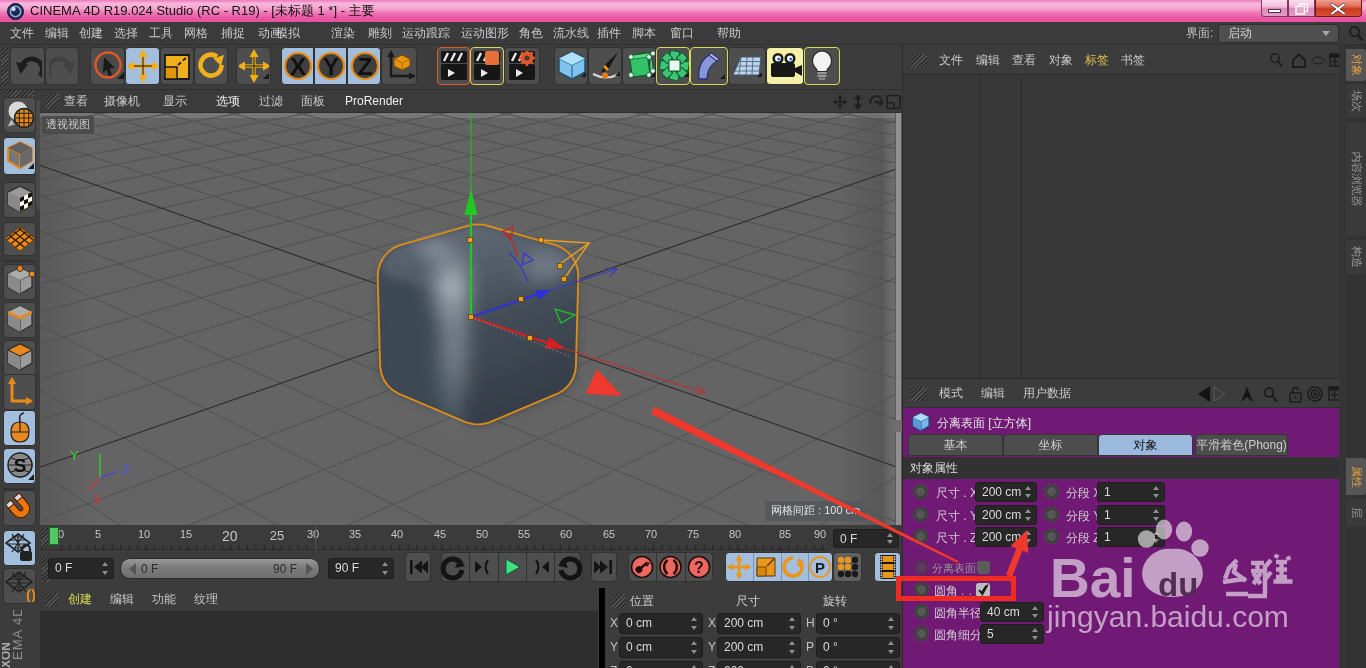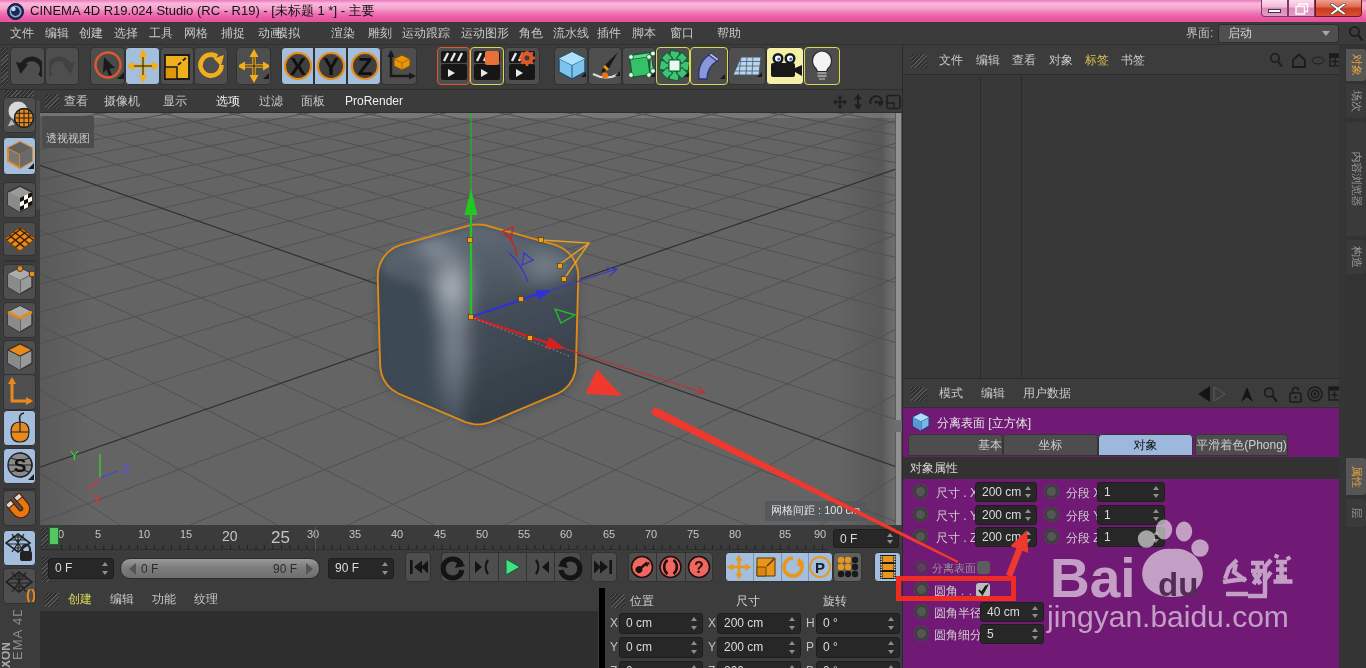--- a/index.html
+++ b/index.html
@@ -578,21 +578,21 @@
 <polyline points="501,127 549,130 520,151" fill="none" stroke="#e8a020" stroke-width="1.4"></polyline>
 <line x1="549" y1="130" x2="524" y2="166" stroke="#e8a020" stroke-width="1.4"></line>
 <rect x="427.5" y="124.5" width="5" height="5" fill="#f0a018" stroke="#4a3000" stroke-width="0.6"></rect>
 <rect x="498.5" y="124.5" width="5" height="5" fill="#f0a018" stroke="#4a3000" stroke-width="0.6"></rect>
 <rect x="517.5" y="150.5" width="5" height="5" fill="#f0a018" stroke="#4a3000" stroke-width="0.6"></rect>
 <rect x="521.5" y="163.5" width="5" height="5" fill="#f0a018" stroke="#4a3000" stroke-width="0.6"></rect>
 <rect x="478.5" y="183.5" width="5" height="5" fill="#f0a018" stroke="#4a3000" stroke-width="0.6"></rect>
 <rect x="487.5" y="222.5" width="5" height="5" fill="#f0a018" stroke="#4a3000" stroke-width="0.6"></rect>
 <rect x="428.5" y="201.5" width="5" height="5" fill="#f0a018" stroke="#4a3000" stroke-width="0.6"></rect>
  </svg>
- <div class="abs" style="left:2px;top:3px;background:#4c4c4c;color:#c8c8c8;font-size:11px;padding:15px 4px 2px">透视视图</div>
+ <div class="abs" style="left:2px;top:3px;background:#4c4c4c;color:#c8c8c8;font-size:11px;padding:1px 4px 2px">透视视图</div>
  <div class="abs" style="left:725px;top:388px;background:#56595b;color:#e4e4e4;font-size:11px;padding:2px 6px 3px;border-radius:2px">网格间距 : 100 cm</div>
  <svg class="abs" style="left:20px;top:333px" width="75" height="65" viewBox="0 0 75 65">
   <line x1="40" y1="32" x2="40" y2="8" stroke="#35d435" stroke-width="1.3"></line>
   <line x1="40" y1="32" x2="58" y2="25" stroke="#4444e0" stroke-width="1.3"></line>
   <line x1="40" y1="32" x2="28" y2="44" stroke="#d43535" stroke-width="1.3"></line>
   <text x="10" y="14" fill="#35d435" font-size="13">Y</text>
   <text x="62" y="28" fill="#5555e8" font-size="13">Z</text>
   <text x="33" y="58" fill="#d43535" font-size="13">X</text>
  </svg>
 </div>
@@ -600,21 +600,21 @@
 <div class="abs" style="left:895px;top:420px;width:7px;height:12px;background:#6e6e6e"></div>
 
 
 <div class="abs" style="left:40px;top:526px;width:862px;height:24px;background:#3b3b3b;border-bottom:1px solid #2d2d2d">
  <div class="abs grip" style="left:-38px;top:0;width:0;height:0"></div>
  <div class="abs" style="left:18px;top:2px;width:26px;text-align:left;font-size:11px;color:#c6c6c6">0</div>
 <div class="abs" style="left:55px;top:2px;width:26px;text-align:left;font-size:11px;color:#c6c6c6">5</div>
 <div class="abs" style="left:98px;top:2px;width:26px;text-align:left;font-size:11px;color:#c6c6c6">10</div>
 <div class="abs" style="left:140px;top:2px;width:26px;text-align:left;font-size:11px;color:#c6c6c6">15</div>
 <div class="abs" style="left:182px;top:2px;width:26px;text-align:left;font-size:14px;color:#c6c6c6">20</div>
-<div class="abs" style="left:224px;top:2px;width:26px;text-align:right;font-size:17px;color:#c6c6c6">25</div>
+<div class="abs" style="left:224px;top:2px;width:26px;text-align:center;font-size:13px;color:#c6c6c6">25</div>
 <div class="abs" style="left:267px;top:2px;width:26px;text-align:left;font-size:11px;color:#c6c6c6">30</div>
 <div class="abs" style="left:309px;top:2px;width:26px;text-align:left;font-size:11px;color:#c6c6c6">35</div>
 <div class="abs" style="left:351px;top:2px;width:26px;text-align:left;font-size:11px;color:#c6c6c6">40</div>
 <div class="abs" style="left:394px;top:2px;width:26px;text-align:left;font-size:11px;color:#c6c6c6">45</div>
 <div class="abs" style="left:436px;top:2px;width:26px;text-align:left;font-size:11px;color:#c6c6c6">50</div>
 <div class="abs" style="left:478px;top:2px;width:26px;text-align:left;font-size:11px;color:#c6c6c6">55</div>
 <div class="abs" style="left:520px;top:2px;width:26px;text-align:left;font-size:11px;color:#c6c6c6">60</div>
 <div class="abs" style="left:563px;top:2px;width:26px;text-align:left;font-size:11px;color:#c6c6c6">65</div>
 <div class="abs" style="left:605px;top:2px;width:26px;text-align:left;font-size:11px;color:#c6c6c6">70</div>
 <div class="abs" style="left:647px;top:2px;width:26px;text-align:left;font-size:11px;color:#c6c6c6">75</div>
@@ -966,21 +966,21 @@
   </svg>
  </div>
  <svg class="abs" style="left:8px;top:33px" width="20" height="20" viewBox="0 0 28 30">
       <path d="M14,2 L26,8 L26,21 L14,28 L2,21 L2,8 Z" fill="#76b8ec" stroke="#1c4a74" stroke-width="1.6"></path>
       <path d="M2,8 L14,14 L26,8 M14,14 L14,28" fill="none" stroke="#1c4a74" stroke-width="1.4"></path>
       <path d="M14,2 L26,8 L14,14 L2,8 Z" fill="#b0dcf8"></path>
       <path d="M14,14 L2,8 L2,21 L14,28 Z" fill="#5898d8"></path>
     </svg>
  <div class="lab" style="left:34px;top:36px;color:#e2e2e2">分离表面 [立方体]</div>
 
- <div class="abs" style="left:5px;top:55px;width:95px;height:22px;background:#4d4d4d;border:1px solid #353535;border-radius:4px 4px 0 0;color:#ccc;font-size:12px;text-align:right;line-height:21px">基本</div>
+ <div class="abs" style="left:5px;top:55px;width:95px;height:22px;background:#4d4d4d;border:1px solid #353535;border-radius:4px 4px 0 0;color:#ccc;font-size:12px;text-align:center;line-height:21px">基本</div>
  <div class="abs" style="left:100px;top:55px;width:95px;height:22px;background:#4d4d4d;border:1px solid #353535;border-radius:4px 4px 0 0;color:#ccc;font-size:12px;text-align:center;line-height:21px">坐标</div>
  <div class="abs" style="left:195px;top:55px;width:95px;height:22px;background:#9cb8dc;border:1px solid #353535;border-radius:4px 4px 0 0;color:#111;font-size:12px;text-align:center;line-height:21px">对象</div>
  <div class="abs" style="left:292px;top:55px;width:93px;height:22px;background:#4d4d4d;border:1px solid #353535;border-radius:4px 4px 0 0;color:#ccc;font-size:12px;text-align:center;line-height:21px">平滑着色(Phong)</div>
  <div class="abs" style="left:0;top:78px;width:437px;height:22px;background:#323232;color:#dadada;font-size:12px;line-height:22px;padding-left:7px">对象属性</div>
 
  <div class="radio" style="left:10px;top:105px"></div>
     <div class="lab" style="left:33px;top:106px">尺寸 . X</div>
  <div class="fld" style="left:72px;top:103px;width:62px;height:20px">200 cm<span class="st"></span></div>
  <div class="radio" style="left:141px;top:105px"></div>
     <div class="lab" style="left:163px;top:106px">分段 X</div>

